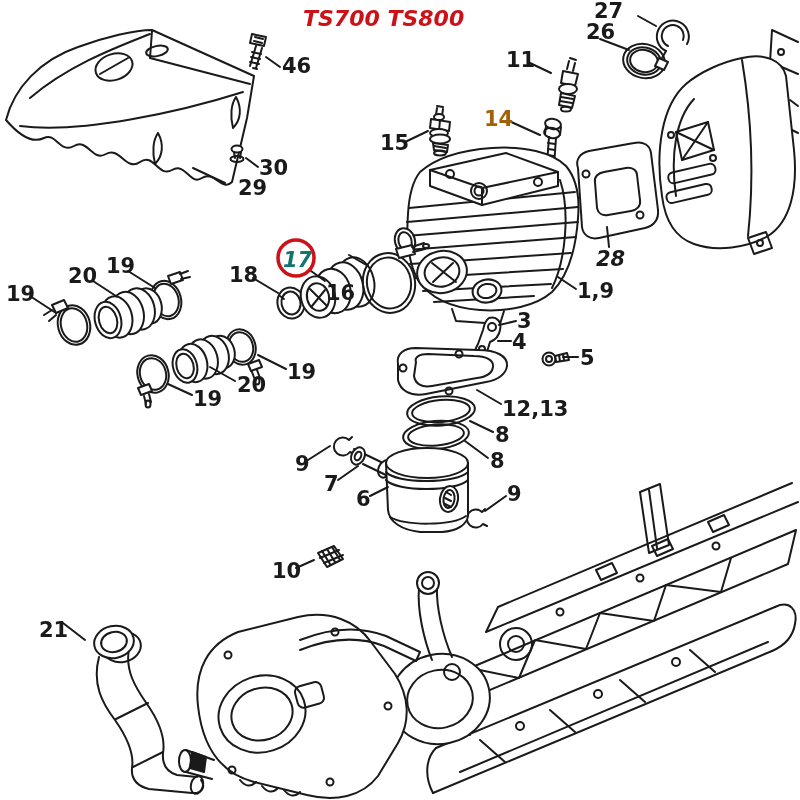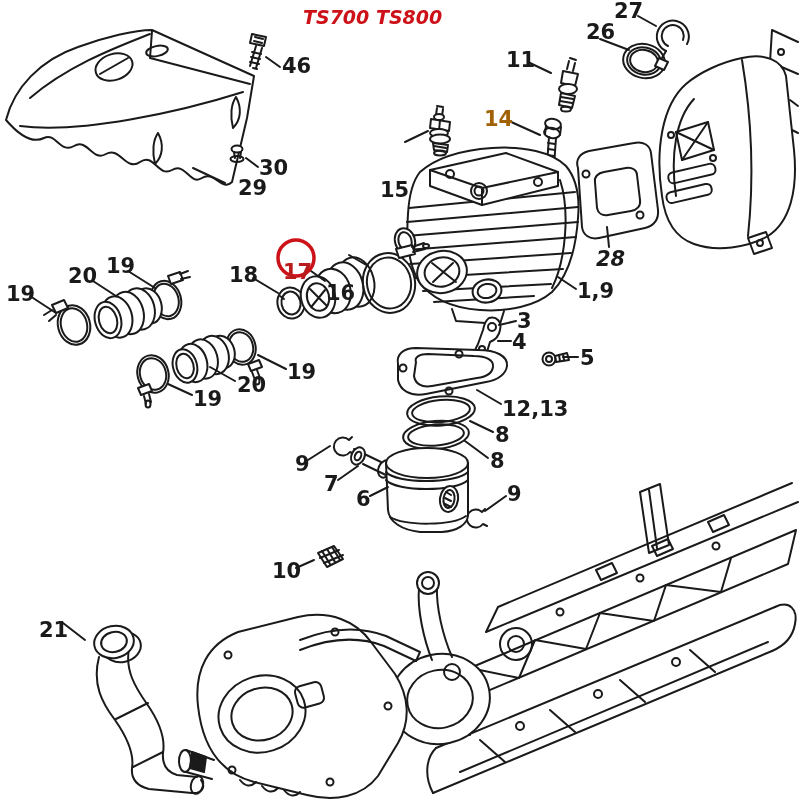--- a/index.html
+++ b/index.html
@@ -1,20 +1,20 @@
 <!DOCTYPE html>
 <html><head>
 <meta charset="utf-8">
 <style>
   html,body{margin:0;padding:0;background:#fff;}
   #stage{position:relative;width:800px;height:800px;background:#fff;overflow:hidden;
          font-family:"DejaVu Sans","Liberation Sans",sans-serif;}
   #art,#overlay{position:absolute;left:0;top:0;}
   #overlay{pointer-events:none;}
-  #diagram-title{position:absolute;left:303px;top:6px;font-size:19px;font-weight:bold;
+  #diagram-title{position:absolute;left:303px;top:6px;font-size:22px;font-weight:bold;
                  font-style:italic;letter-spacing:0px;white-space:nowrap;}
   .part-label{position:absolute;font-size:21px;font-weight:bold;color:#111;
               line-height:22px;white-space:nowrap;}
 </style>
 </head>
 <body>
 
 <div id="stage">
 
   <svg id="art" width="800" height="800" viewBox="0 0 800 800">
@@ -366,39 +366,39 @@
       <line x1="286" y1="369" x2="258" y2="355" stroke="#1a1a1a" stroke-width="2" stroke-linecap="round"></line>
       <line x1="63" y1="623" x2="85" y2="640" stroke="#1a1a1a" stroke-width="2" stroke-linecap="round"></line>
       <circle cx="296" cy="258" r="18" fill="none" stroke="#cc1118" stroke-width="3.5"></circle>
     </svg>
 
   <div id="labels">
       <div class="part-label" style="left: 282px; top: 55px; color: rgb(26, 26, 26);">46</div>
       <div class="part-label" style="left: 259px; top: 157px; color: rgb(26, 26, 26);">30</div>
       <div class="part-label" style="left: 238px; top: 177px; color: rgb(26, 26, 26);">29</div>
       <div class="part-label" style="left: 506px; top: 49px; color: rgb(26, 26, 26);">11</div>
-      <div class="part-label" style="left: 380px; top: 132px; color: rgb(26, 26, 26); margin-top: 47px;">15</div>
+      <div class="part-label" style="left: 380px; top: 132px; color: rgb(26, 26, 26);">15</div>
       <div class="part-label" style="left: 484px; top: 108px; color: #a16207;">14</div>
       <div class="part-label" style="left: 586px; top: 21px; color: rgb(26, 26, 26);">26</div>
-      <div class="part-label" style="left: 614px; top: 0px; color: rgb(26, 26, 26);">27</div>
+      <div class="part-label" style="left: 594px; top: 0px; color: rgb(26, 26, 26);">27</div>
       <div class="part-label" style="left: 596px; top: 248px; color: rgb(26, 26, 26); font-style: italic;">28</div>
       <div class="part-label" style="left: 577px; top: 280px; color: rgb(26, 26, 26);">1,9</div>
       <div class="part-label" style="left: 517px; top: 310px; color: rgb(26, 26, 26);">3</div>
       <div class="part-label" style="left: 512px; top: 331px; color: rgb(26, 26, 26);">4</div>
       <div class="part-label" style="left: 580px; top: 347px; color: rgb(26, 26, 26);">5</div>
       <div class="part-label" style="left: 502px; top: 398px; color: rgb(26, 26, 26);">12,13</div>
       <div class="part-label" style="left: 495px; top: 424px; color: rgb(26, 26, 26);">8</div>
       <div class="part-label" style="left: 490px; top: 450px; color: rgb(26, 26, 26);">8</div>
       <div class="part-label" style="left: 295px; top: 453px; color: rgb(26, 26, 26);">9</div>
       <div class="part-label" style="left: 324px; top: 473px; color: rgb(26, 26, 26);">7</div>
       <div class="part-label" style="left: 356px; top: 488px; color: rgb(26, 26, 26);">6</div>
       <div class="part-label" style="left: 507px; top: 483px; color: rgb(26, 26, 26);">9</div>
       <div class="part-label" style="left: 272px; top: 560px; color: rgb(26, 26, 26);">10</div>
       <div class="part-label" style="left: 326px; top: 238px; color: rgb(26, 26, 26); margin-top: 44px;">16</div>
-      <div class="part-label" style="left: 283px; top: 261px; color: #b91c1c;">17</div>
+      <div class="part-label" style="left: 283px; top: 249px; color: #0f766e; font-style: italic;">17</div>
       <div class="part-label" style="left: 229px; top: 264px; color: rgb(26, 26, 26);">18</div>
       <div class="part-label" style="left: 6px; top: 283px; color: rgb(26, 26, 26);">19</div>
       <div class="part-label" style="left: 68px; top: 265px; color: rgb(26, 26, 26);">20</div>
       <div class="part-label" style="left: 106px; top: 255px; color: rgb(26, 26, 26);">19</div>
       <div class="part-label" style="left: 193px; top: 388px; color: rgb(26, 26, 26);">19</div>
       <div class="part-label" style="left: 237px; top: 374px; color: rgb(26, 26, 26);">20</div>
       <div class="part-label" style="left: 287px; top: 361px; color: rgb(26, 26, 26);">19</div>
       <div class="part-label" style="left: 39px; top: 611px; color: rgb(26, 26, 26); margin-top: 8px;">21</div>
     </div>
 

